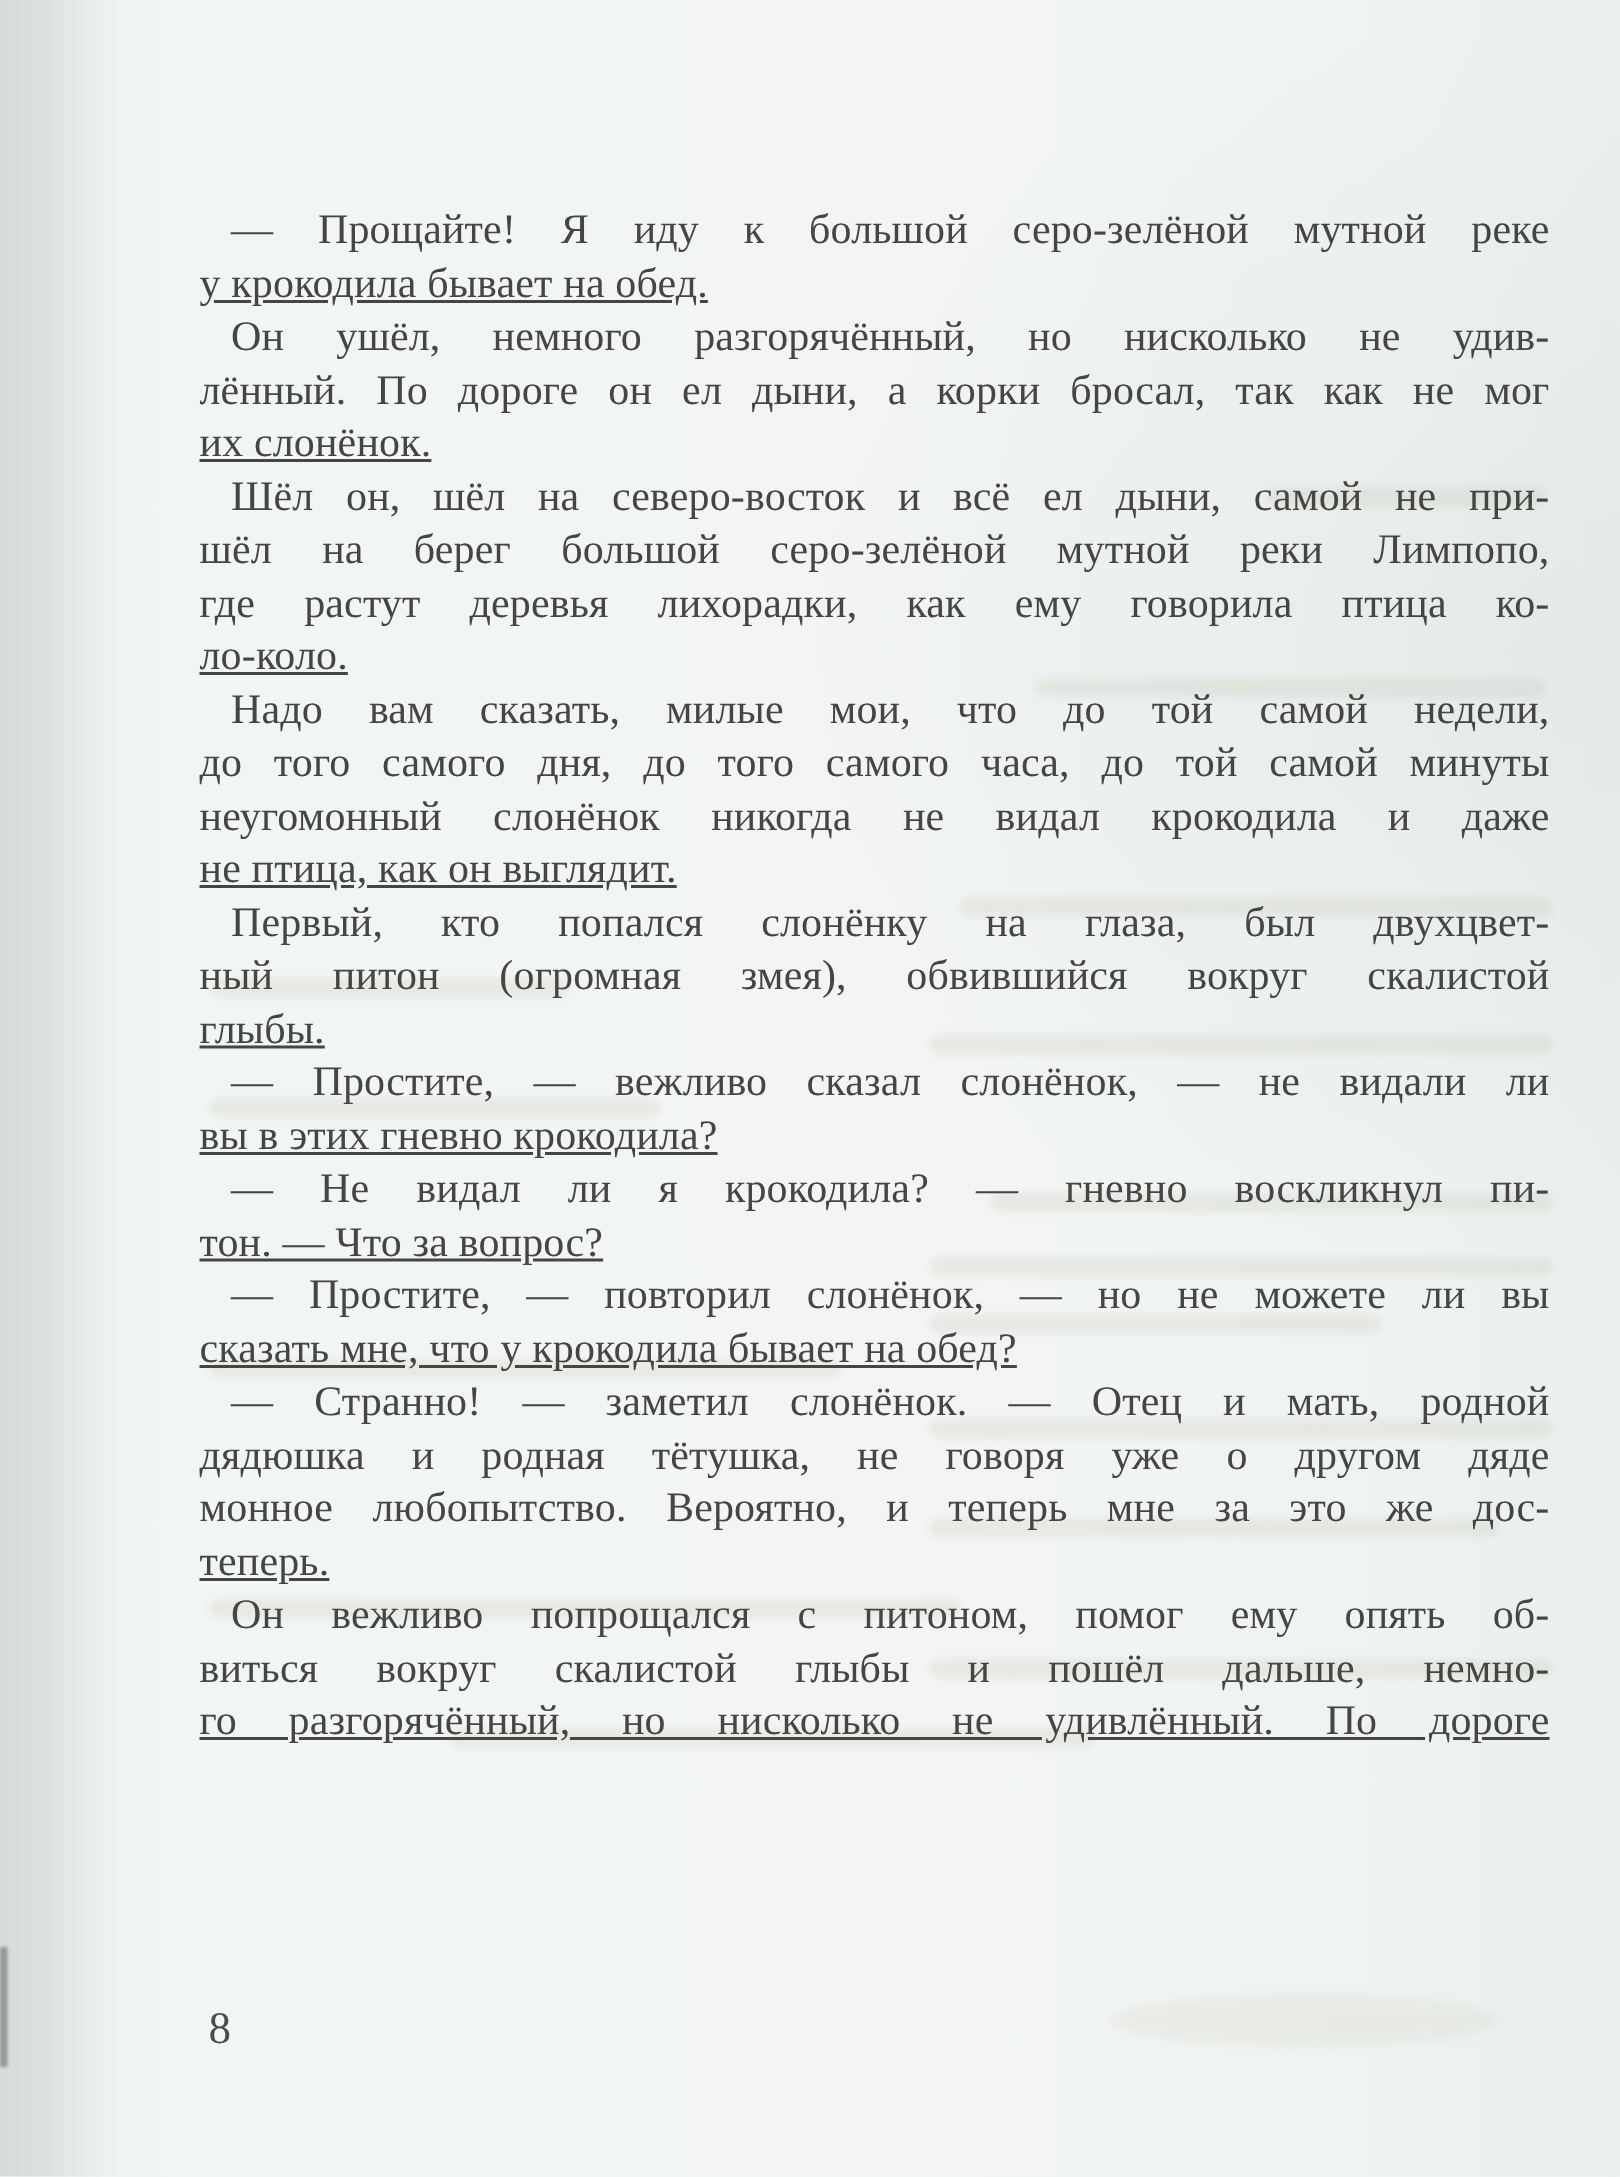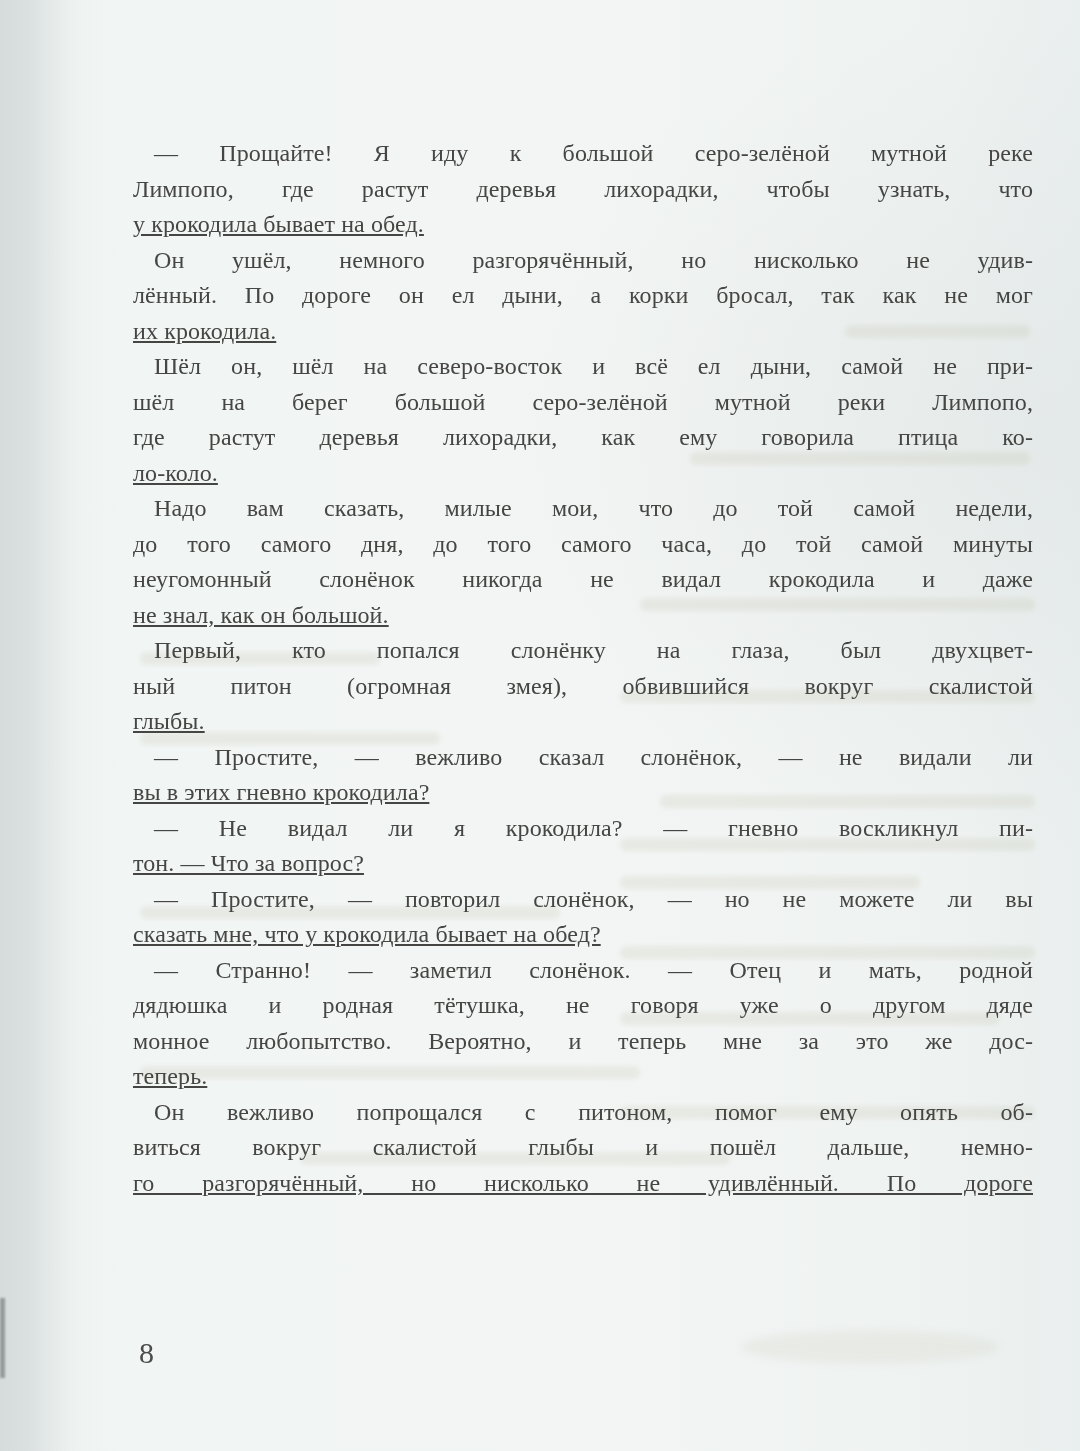--- a/index.html
+++ b/index.html
@@ -18,21 +18,21 @@
     font-family: "Liberation Serif", "DejaVu Serif", serif;
   }
 
   
   .text-block {
     position: absolute;
     left: 133px;
     top: 136px;
     width: 900px;
     color: #454543;
-    font-size: 24px;
+    font-size: 28px;
     line-height: 35.5px;
     letter-spacing: 0.1px;
   }
   .para { margin: 0; padding: 0; }
   .line {
     text-align: justify;
     text-align-last: justify;
     white-space: normal;
   }
   .line.first { text-indent: 21px; }
@@ -97,39 +97,38 @@
 <div class="bleed" style="left:620px; top:946px; width:415px;"></div>
 <div class="bleed" style="left:620px; top:1012px; width:380px;"></div>
 <div class="bleed" style="left:140px; top:1066px; width:500px;"></div>
 <div class="bleed" style="left:620px; top:1106px; width:415px;"></div>
 <div class="bleed" style="left:300px; top:1152px; width:430px;"></div>
 <div class="bleed swirl" style="left:740px; top:1330px; width:260px;"></div>
 
 <main class="text-block">
     <div class="para">
       <div class="line first">— Прощайте! Я иду к большой серо-зелёной мутной реке</div>
-      <div class="line">Лимпопо, где растут деревья лихорадки, чтобы узнать, что</div>
       <div class="line last">у крокодила бывает на обед.</div>
     </div>
     <div class="para">
       <div class="line first">Он ушёл, немного разгорячённый, но нисколько не удив-</div>
       <div class="line">лённый. По дороге он ел дыни, а корки бросал, так как не мог</div>
-      <div class="line last">их крокодила.</div>
+      <div class="line last">их слонёнок.</div>
     </div>
     <div class="para">
       <div class="line first">Шёл он, шёл на северо-восток и всё ел дыни, самой не при-</div>
       <div class="line">шёл на берег большой серо-зелёной мутной реки Лимпопо,</div>
       <div class="line">где растут деревья лихорадки, как ему говорила птица ко-</div>
       <div class="line last">ло-коло.</div>
     </div>
     <div class="para">
       <div class="line first">Надо вам сказать, милые мои, что до той самой недели,</div>
       <div class="line">до того самого дня, до того самого часа, до той самой минуты</div>
       <div class="line">неугомонный слонёнок никогда не видал крокодила и даже</div>
-      <div class="line last">не знал, как он большой.</div>
+      <div class="line last">не птица, как он выглядит.</div>
     </div>
     <div class="para">
       <div class="line first">Первый, кто попался слонёнку на глаза, был двухцвет-</div>
       <div class="line">ный питон (огромная змея), обвившийся вокруг скалистой</div>
       <div class="line last">глыбы.</div>
     </div>
     <div class="para">
       <div class="line first">— Простите, — вежливо сказал слонёнок, — не видали ли</div>
       <div class="line last">вы в этих гневно крокодила?</div>
     </div>

